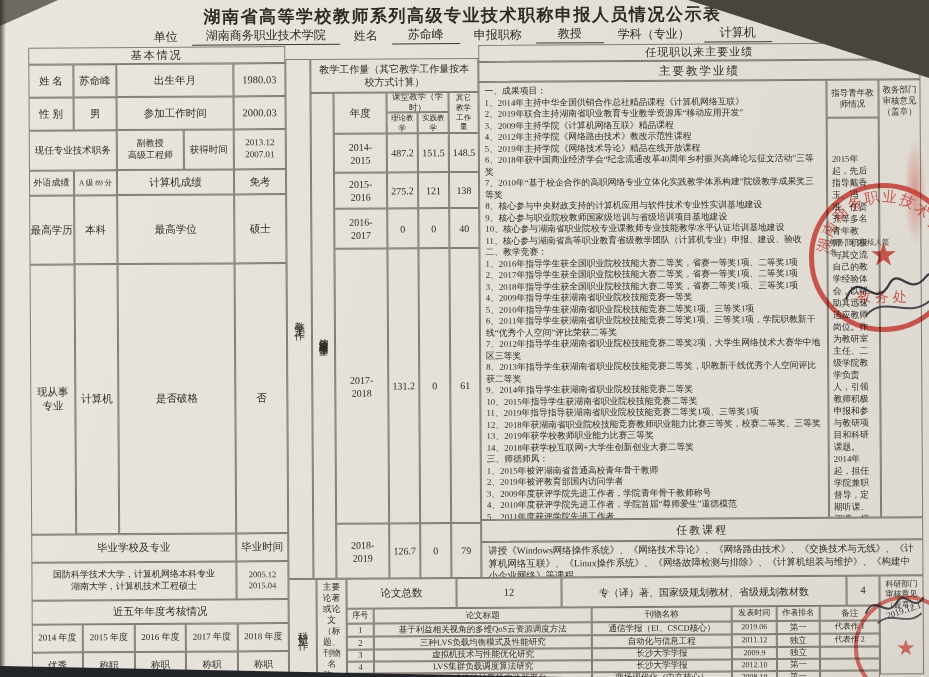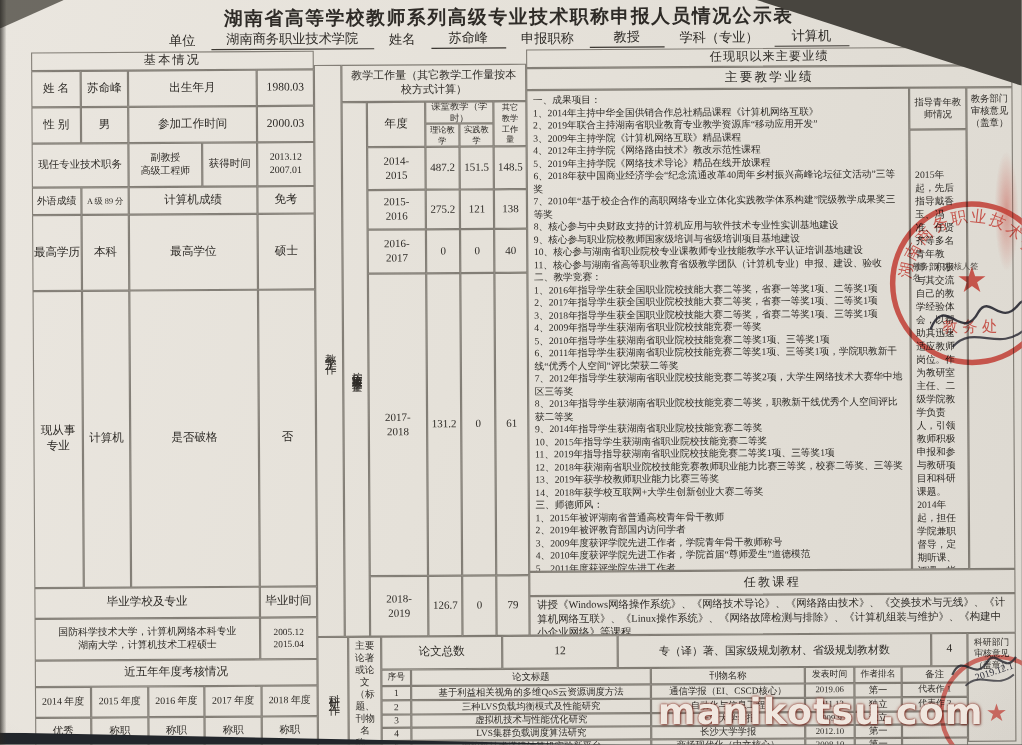--- a/index.html
+++ b/index.html
@@ -265,14 +265,13 @@
 
   <div class="dark" style="left:905px;top:140px;width:22px;height:110px;background:radial-gradient(ellipse at center,rgba(196,60,48,.42),transparent 70%)"></div>
  </div>
 
  <div class="dark" style="left:688px;top:0;width:241px;height:78px;background:#48453f;clip-path:polygon(0 0,100% 0,100% 100%)"></div>
  <div class="dark" style="left:0;top:0;width:58px;height:26px;background:#57544c;opacity:.85;clip-path:polygon(0 0,100% 0,0 100%)"></div>
  <div class="dark" style="left:0;top:666px;width:565px;height:11px;background:#22262b;clip-path:polygon(0 0,100% 100%,0 100%)"></div>
  <div class="dark" style="left:0;top:0;width:6px;height:677px;background:linear-gradient(to right,rgba(42,40,36,.75),transparent)"></div>
  <div class="shade"></div>
 
- <div class="watermark">manikotsu.com</div>
 </div>
 
 </body></html>

